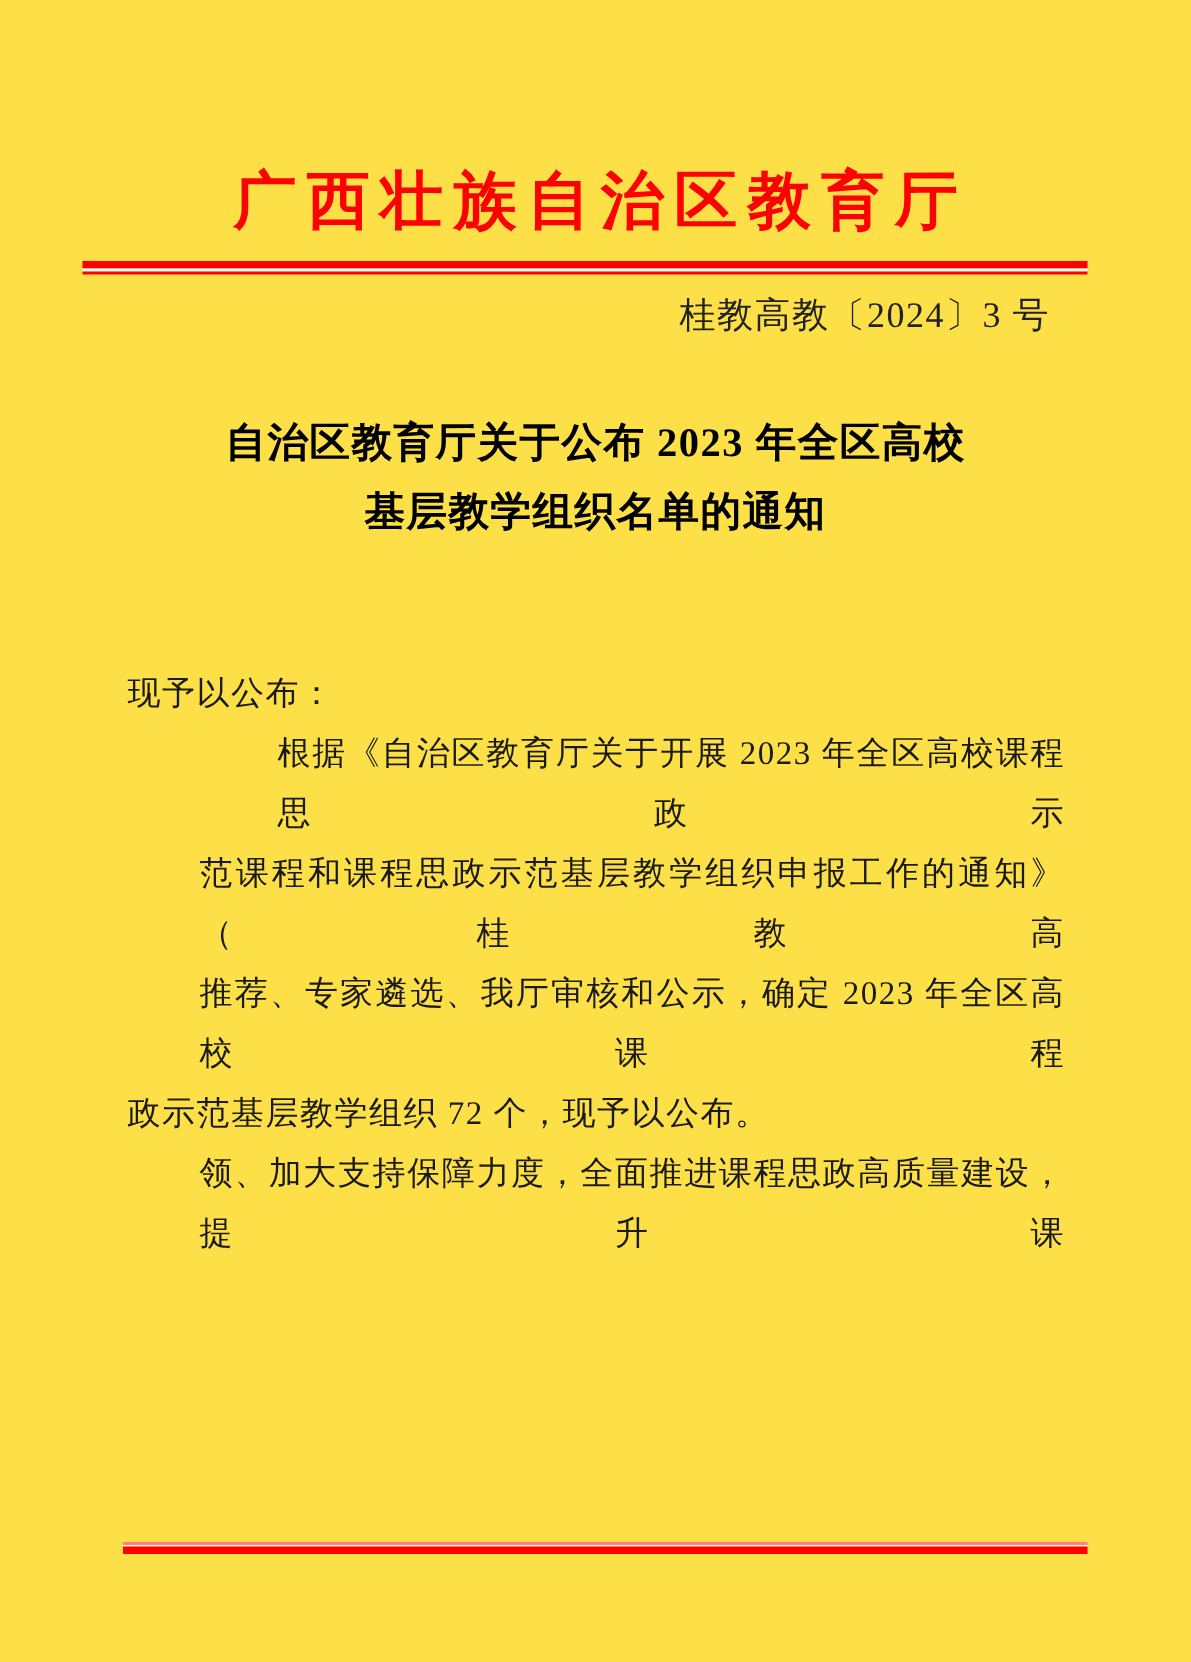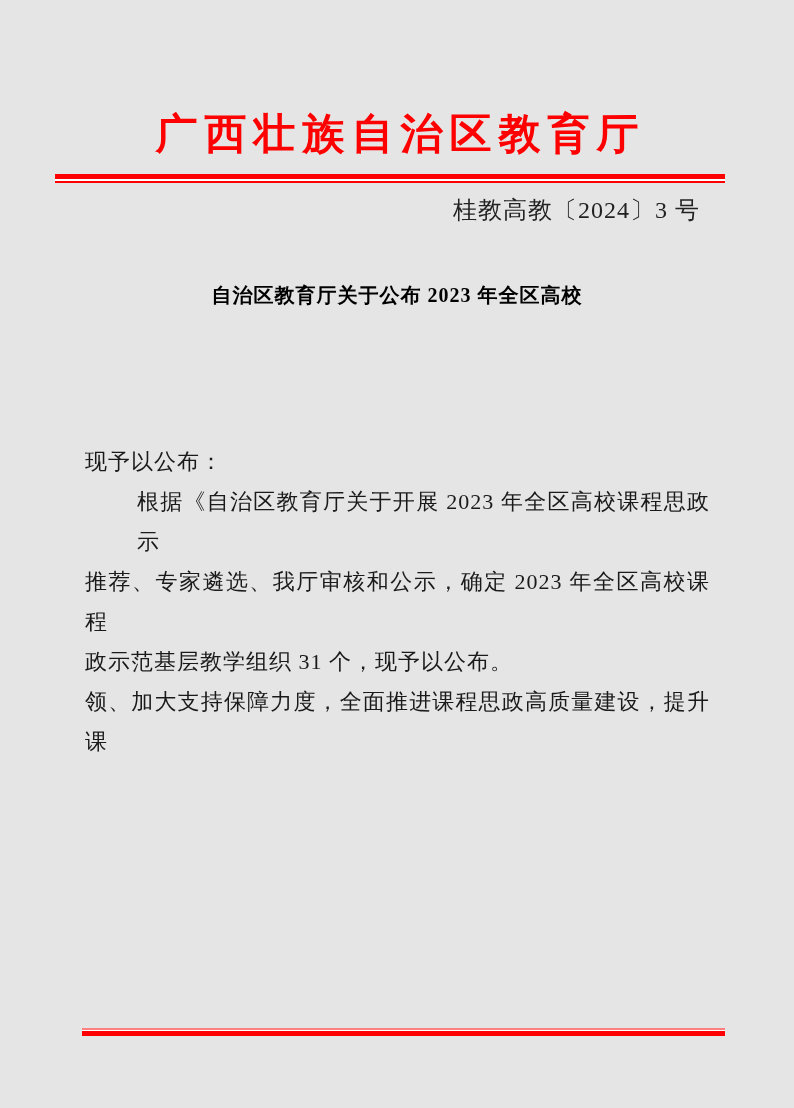--- a/index.html
+++ b/index.html
@@ -4,21 +4,21 @@
 <style>
   html, body {
     margin: 0;
     padding: 0;
     background: #ffffff;
   }
   .page {
     position: relative;
     width: 794px;
     height: 1108px;
-    background: #e5e5e5;
+    background: #fde047;
     overflow: hidden;
     font-family: "Liberation Serif", "DejaVu Serif", serif;
     color: #1a1a1a;
   }
   
   .agency {
     position: absolute;
     top: 106px;
     left: 0;
     right: 0;
@@ -50,21 +50,21 @@
     color: #222222;
     white-space: nowrap;
   }
 
   .doc-title {
     position: absolute;
     top: 272px;
     left: 0;
     right: 0;
     text-align: center;
-    font-size: 20px;
+    font-size: 27px;
     font-weight: bold;
     line-height: 46px;
     color: #000000;
     letter-spacing: 1px;
   }
 
   .body-text {
     position: absolute;
     top: 442px;
     left: 85px;
@@ -72,20 +72,21 @@
     font-size: 22px;
     line-height: 40px;
     letter-spacing: 1px;
     color: #1a1a1a;
   }
   .body-text .line { white-space: nowrap; }
   .body-text .line.fill {
     white-space: normal;
     text-align: justify;
     text-align-last: justify;
+    margin-left: 48px;
   }
   .body-text .line.indent { padding-left: 52px; }
 
   
   .rule-bottom {
     position: absolute;
     top: 1028px;
     left: 82px;
     width: 643px;
   }
@@ -103,29 +104,31 @@
   <div class="rule-top">
     <div class="thick"></div>
     <div class="gap"></div>
     <div class="thin"></div>
   </div>
 
   <div class="doc-number">桂教高教〔2024〕3 号</div>
 
   <div class="doc-title">
     <div class="title-line">自治区教育厅关于公布 2023 年全区高校</div>
+    <div class="title-line">基层教学组织名单的通知</div>
   </div>
 
   <div class="body-text">
     <div class="line">现予以公布：</div>
 
     <div>
       <div class="line fill indent">根据《自治区教育厅关于开展 2023 年全区高校课程思政示</div>
+      <div class="line fill">范课程和课程思政示范基层教学组织申报工作的通知》（桂教高</div>
       <div class="line fill">推荐、专家遴选、我厅审核和公示，确定 2023 年全区高校课程</div>
-      <div class="line">政示范基层教学组织 31 个，现予以公布。</div>
+      <div class="line">政示范基层教学组织 72 个，现予以公布。</div>
     </div>
 
     <div>
       <div class="line fill">领、加大支持保障力度，全面推进课程思政高质量建设，提升课</div>
 
     </div>
 
   </div>
 
   <div class="rule-bottom">

